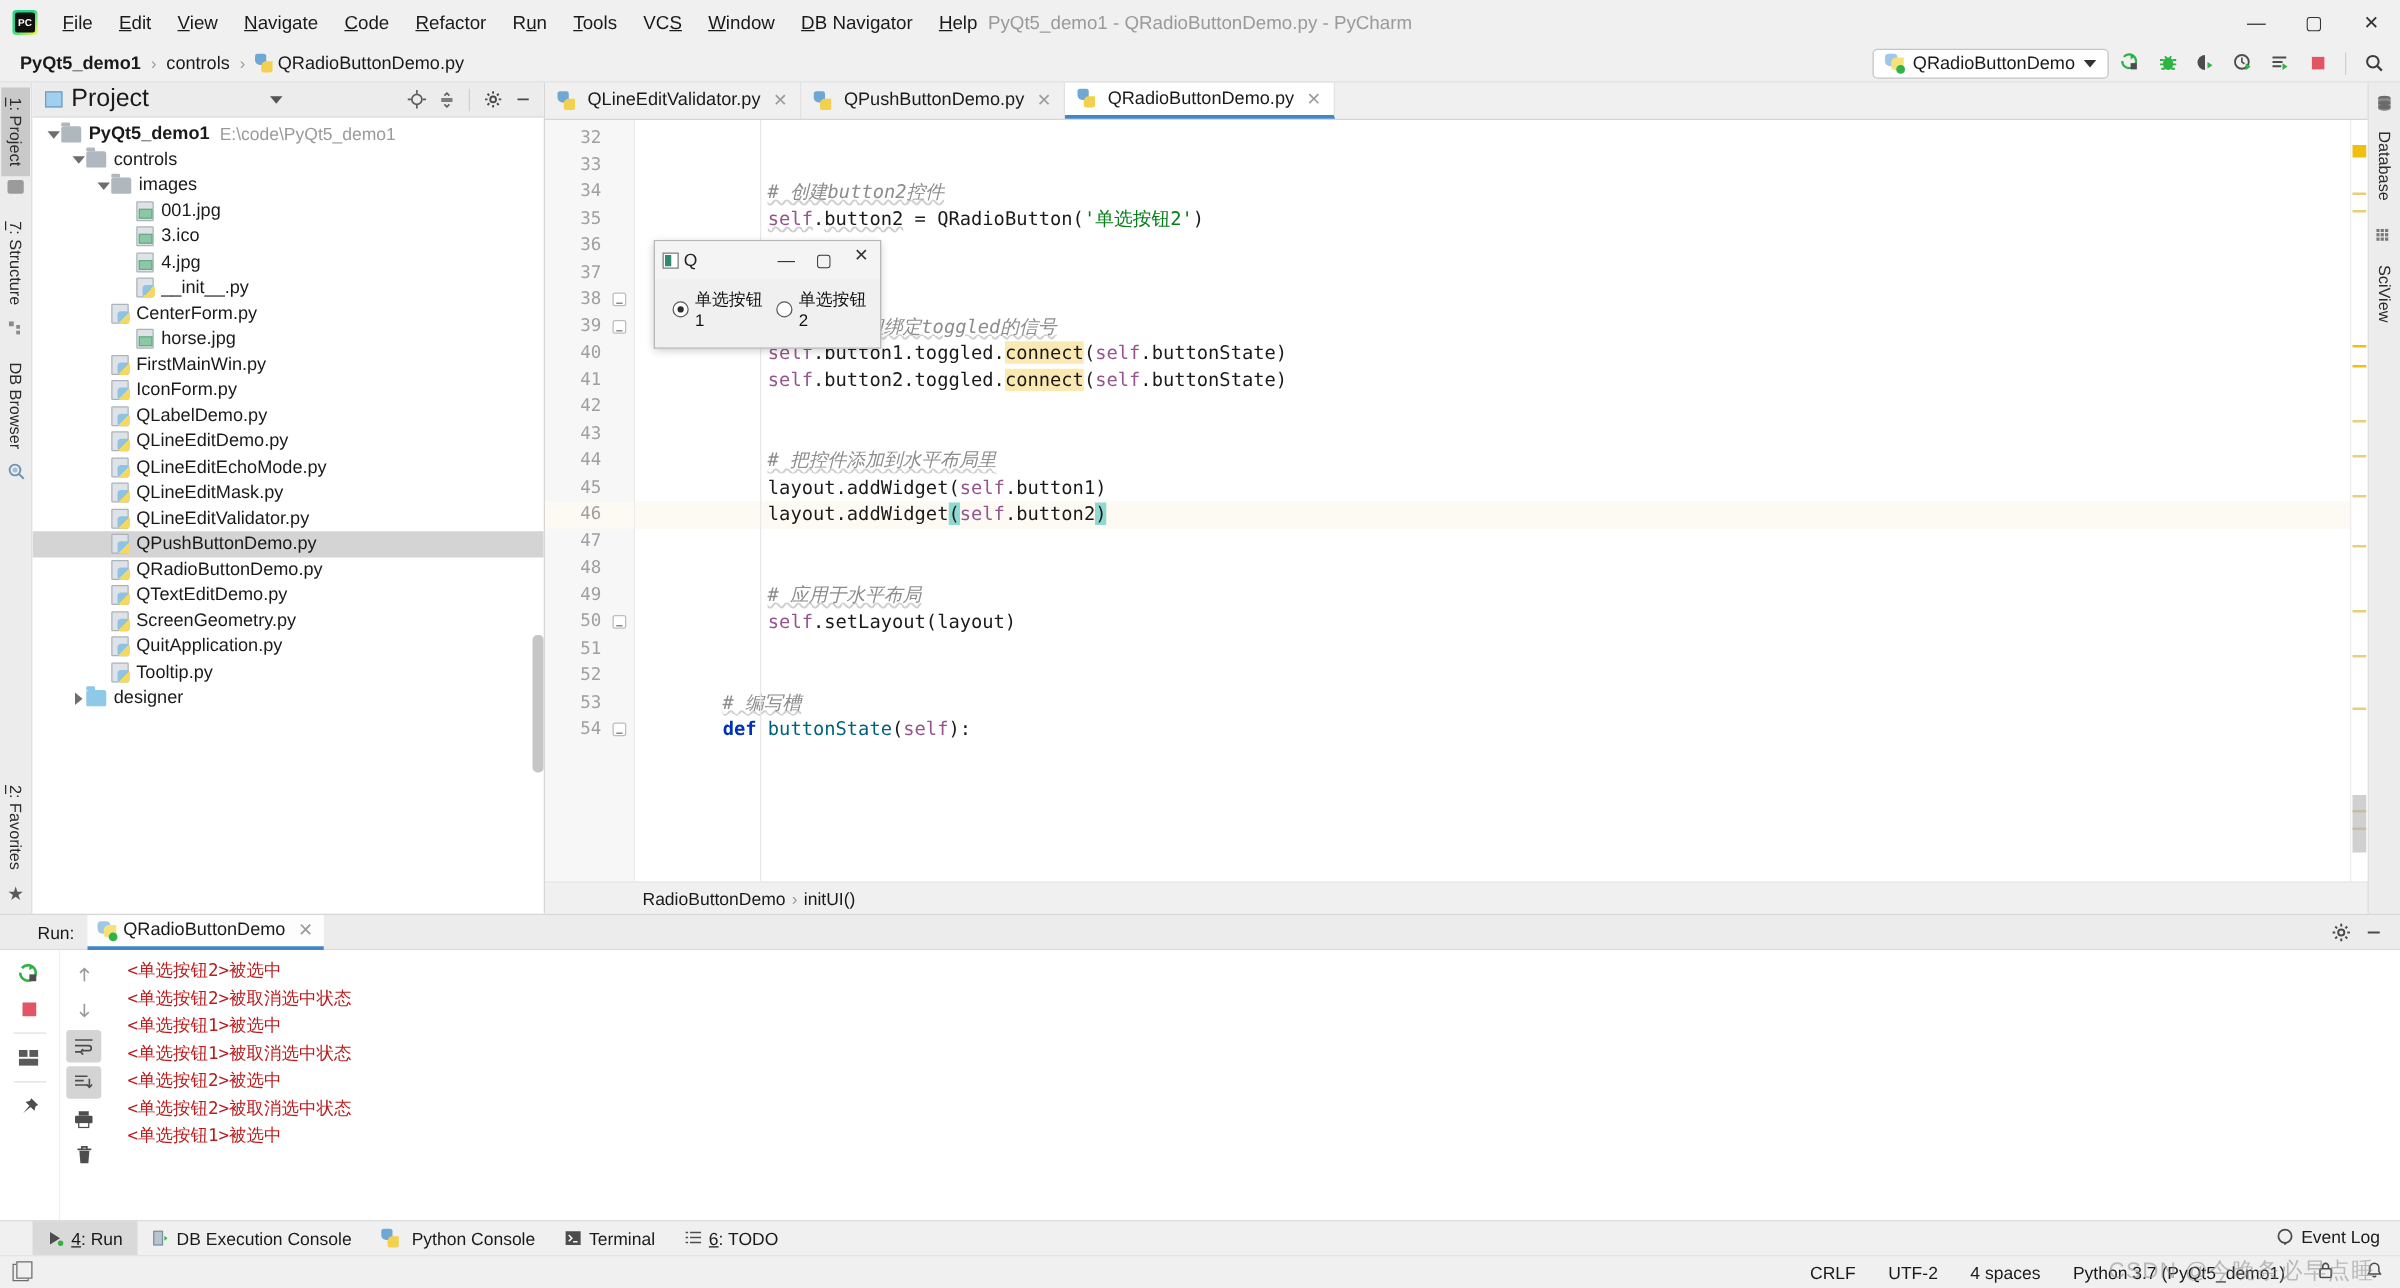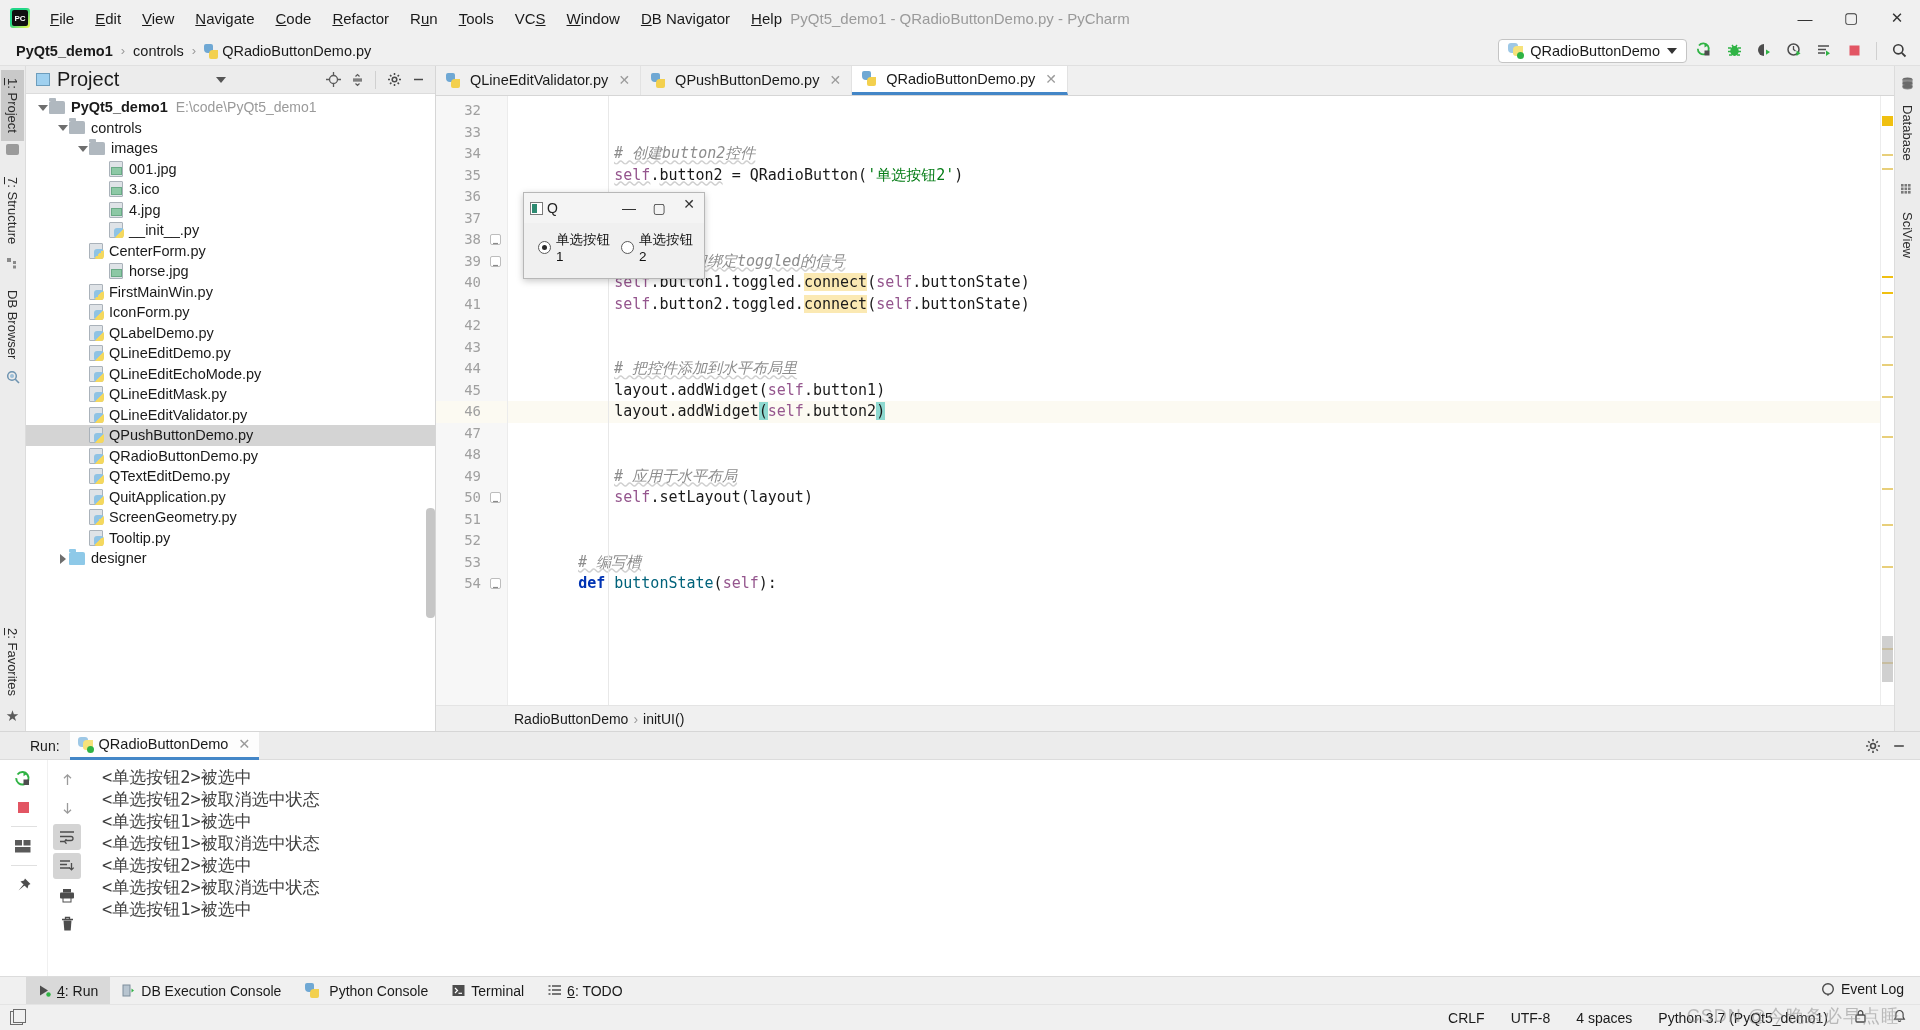--- a/index.html
+++ b/index.html
@@ -270,21 +270,21 @@
   }
   .run-tools2 {
     width: 38px; flex: 0 0 38px; background: #fff; display: flex; flex-direction: column;
     align-items: center; padding-top: 6px; gap: 3px;
   }
   .rtbtn { width: 28px; height: 26px; display:flex; align-items:center; justify-content:center; }
   .rtbtn.pressed { background:#d4d4d4; border-radius:3px; }
   .rsep { width: 26px; height:1px; background:#e0e0e0; margin: 4px 0; }
   .console {
     flex: 1 1 auto; padding: 6px 0 0 16px; font-family: "DejaVu Sans Mono", monospace;
-    font-size: 17px; color: #404040; overflow: hidden;
+    font-size: 14px; color: #b91c1c; overflow: hidden;
   }
   .cl { height: 22px; line-height: 22px; white-space: pre; }
 
   
   .bottombar {
     height: 28px; flex: 0 0 28px; background: #f0f0f0; display: flex; align-items: center;
     border-top: 1px solid #dcdcdc; padding-left: 26px;
   }
   .btab {
     display: flex; align-items: center; gap: 6px; font-size: 14px; padding: 4px 12px; height: 28px;
@@ -561,26 +561,26 @@
             <span class="tlabel">QRadioButtonDemo.py</span>
           </div>
           <div class="trow">
             <span class="arrow" style="margin-left: 50px;"></span>
             <span class="fileico pyf"></span>
             <span class="tlabel">QTextEditDemo.py</span>
           </div>
           <div class="trow">
             <span class="arrow" style="margin-left: 50px;"></span>
             <span class="fileico pyf"></span>
+            <span class="tlabel">ScreenGeometry.py</span>
+          </div>
+          <div class="trow">
+            <span class="arrow" style="margin-left: 50px;"></span>
+            <span class="fileico pyf"></span>
             <span class="tlabel">QuitApplication.py</span>
-          </div>
-          <div class="trow">
-            <span class="arrow" style="margin-left: 50px;"></span>
-            <span class="fileico pyf"></span>
-            <span class="tlabel">ScreenGeometry.py</span>
           </div>
           <div class="trow">
             <span class="arrow" style="margin-left: 50px;"></span>
             <span class="fileico pyf"></span>
             <span class="tlabel">Tooltip.py</span>
           </div>
           <div class="trow">
             <span class="arrow right" style="margin-left: 30px;"></span>
             <span class="folder blue"></span>
             <span class="tlabel">designer</span>
@@ -869,21 +869,21 @@
     <div class="sq-ico"></div>
     <div class="eventlog">
       <svg width="14" height="14" viewBox="0 0 14 14">
           <circle cx="7" cy="7" r="5.3" fill="none" stroke="#4a4a4a" stroke-width="1.4"></circle>
           <path d="M7 12.3v1.4" stroke="#4a4a4a" stroke-width="1.4"></path>
         </svg>
       <span>Event Log</span>
     </div>
     <div class="right">
       <span>CRLF</span>
-      <span>UTF-8</span>
+      <span>UTF-2</span>
       <span>4 spaces</span>
       <span>Python 3.7 (PyQt5_demo1)</span>
       <span>
         <svg width="13" height="14" viewBox="0 0 13 14">
             <rect x="2" y="6" width="9" height="7" rx="1" fill="none" stroke="#4a4a4a" stroke-width="1.3"></rect>
             <path d="M4.2 6V4a2.3 2.3 0 1 1 4.6 0v2" fill="none" stroke="#4a4a4a" stroke-width="1.3"></path>
           </svg>
       </span>
       <span>
         <svg width="13" height="14" viewBox="0 0 13 14">

